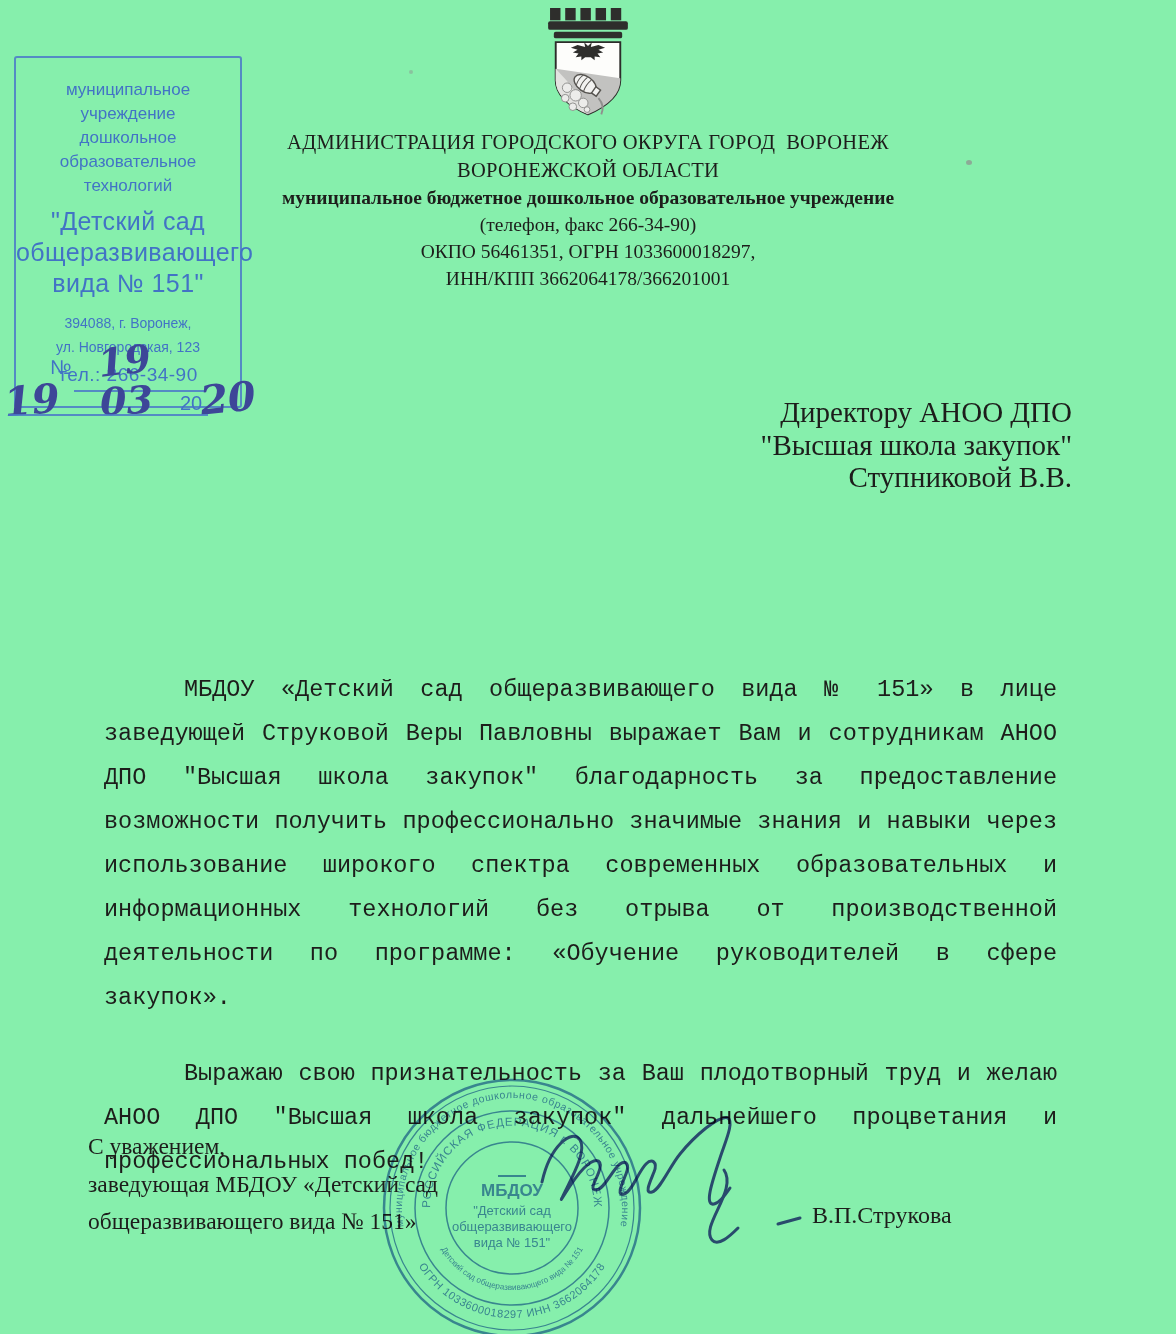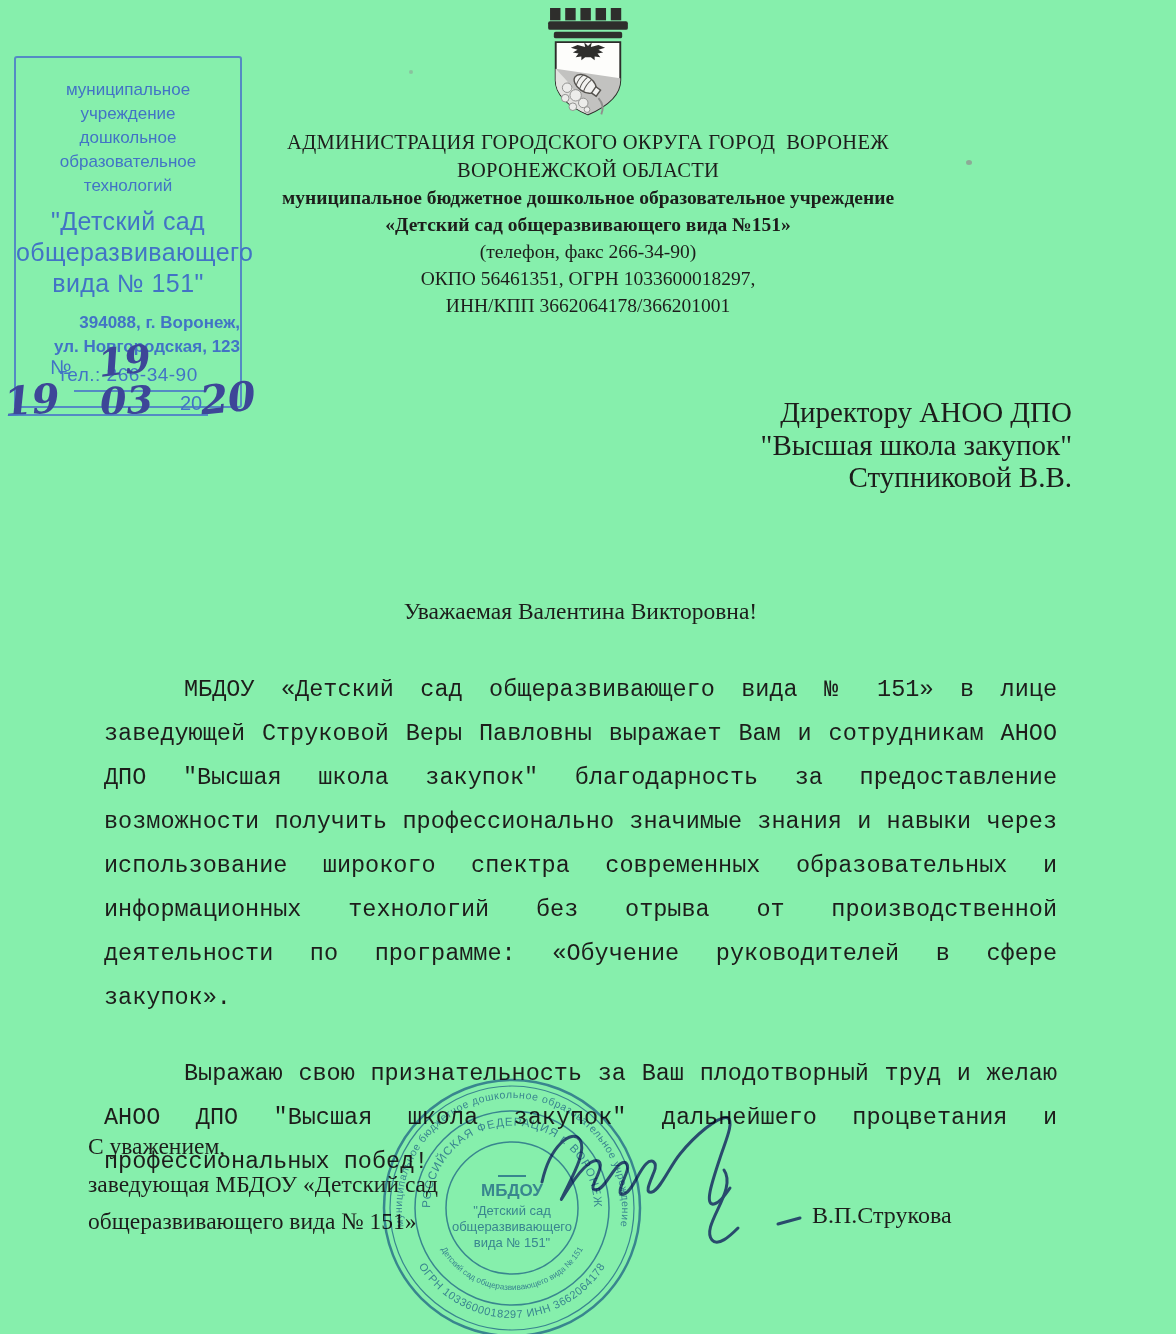--- a/index.html
+++ b/index.html
@@ -11,21 +11,21 @@
 
   
   .corner-stamp {
     position:absolute; left:14px; top:56px; width:224px; height:348px;
     border:2px solid rgba(72,114,202,.85); border-radius:3px;
     color:#3f6dc7; font-family:"Liberation Sans","DejaVu Sans",sans-serif;
     text-align:center; opacity:.95;
   }
   .cs-org    { padding-top:20px; font-size:17px; line-height:24px; }
   .cs-name   { margin-top:8px; font-size:25px; line-height:31px; letter-spacing:.4px; }
-  .cs-addr   { margin-top:12px; font-size:17px; line-height:24px; font-weight:bold;text-align:right; }
+  .cs-addr   { margin-top:12px; font-size:14px; line-height:24px; font-weight:normal; }
   .cs-phone  { margin-top:5px; font-size:19px; font-weight:normal; letter-spacing:.5px; }
   .cs-no-label { position:absolute; left:34px; top:298px; font-size:20px; }
   .cs-no-line  { position:absolute; left:58px; top:332px; width:132px; border-top:2px solid rgba(72,114,202,.85); }
   .cs-date-line{ position:absolute; left:-8px; top:356px; width:200px; border-top:2px solid rgba(72,114,202,.85); }
   .cs-year-printed { position:absolute; left:164px; top:334px; font-size:20px; }
   .hw { font-family:"DejaVu Serif",serif; font-style:italic; color:#3a3d97; font-weight:bold; }
   .hw-no    { position:absolute; left:82px;  top:280px; font-size:38px; transform:rotate(-7deg); }
   .hw-day   { position:absolute; left:-12px; top:318px; font-size:40px; transform:rotate(-5deg); }
   .hw-month { position:absolute; left:84px;  top:320px; font-size:38px; transform:rotate(-3deg); }
   .hw-year  { position:absolute; left:184px; top:316px; font-size:40px; transform:rotate(-6deg); }
@@ -122,33 +122,31 @@
       <rect x="11" y="-4" width="6" height="8" fill="#f2f2f0" stroke="#55534f" stroke-width="1.5"></rect>
     </g>
     <path d="M61,95 Q68,103 64,112" fill="none" stroke="#8f8f8d" stroke-width="2"></path>
     <path d="M50,40 l-4,-4 1,5 -8,-2 -7,3 7,2 -5,3 6,1 -3,4 6,-1 0,4 4,-3 3,0 3,0 4,3 0,-4 6,1 -3,-4 6,-1 -5,-3 7,-2 -7,-3 -8,2 1,-5 z" fill="#2e2e2c"></path>
   </svg>
 
   <div class="letterhead">
     <div class="lh1">АДМИНИСТРАЦИЯ ГОРОДСКОГО ОКРУГА ГОРОД  ВОРОНЕЖ</div>
     <div class="lh2">ВОРОНЕЖСКОЙ ОБЛАСТИ</div>
     <div class="lh-bold">муниципальное бюджетное дошкольное образовательное учреждение</div>
-    <div class="lh-bold">«Детский сад общеразвивающего вида №151»</div>
     <div class="lh-small">(телефон, факс 266-34-90)</div>
     <div class="lh-small">ОКПО 56461351, ОГРН 1033600018297,</div>
     <div class="lh-small">ИНН/КПП 3662064178/366201001</div>
   </div>
 
   <div class="addressee">
     <div>Директору АНОО ДПО</div>
     <div>"Высшая школа закупок"</div>
     <div>Ступниковой В.В.</div>
   </div>
 
-  <div class="salutation">Уважаемая Валентина Викторовна!</div>
 
   <div class="body-text">
     <p>МБДОУ «Детский сад общеразвивающего вида № 151» в лице заведующей Струковой Веры Павловны выражает Вам и сотрудникам АНОО ДПО "Высшая школа закупок" благодарность за предоставление возможности получить профессионально значимые знания и навыки через использование широкого спектра современных образовательных и информационных технологий без отрыва от производственной деятельности по программе: «Обучение руководителей в сфере закупок».</p>
     <p>Выражаю свою признательность за Ваш плодотворный труд и желаю АНОО ДПО "Высшая школа закупок" дальнейшего процветания и профессиональных побед!</p>
   </div>
 
   <div class="closing">
     <div>С уважением,</div>
     <div>заведующая МБДОУ «Детский сад</div>
     <div>общеразвивающего вида № 151»</div>

